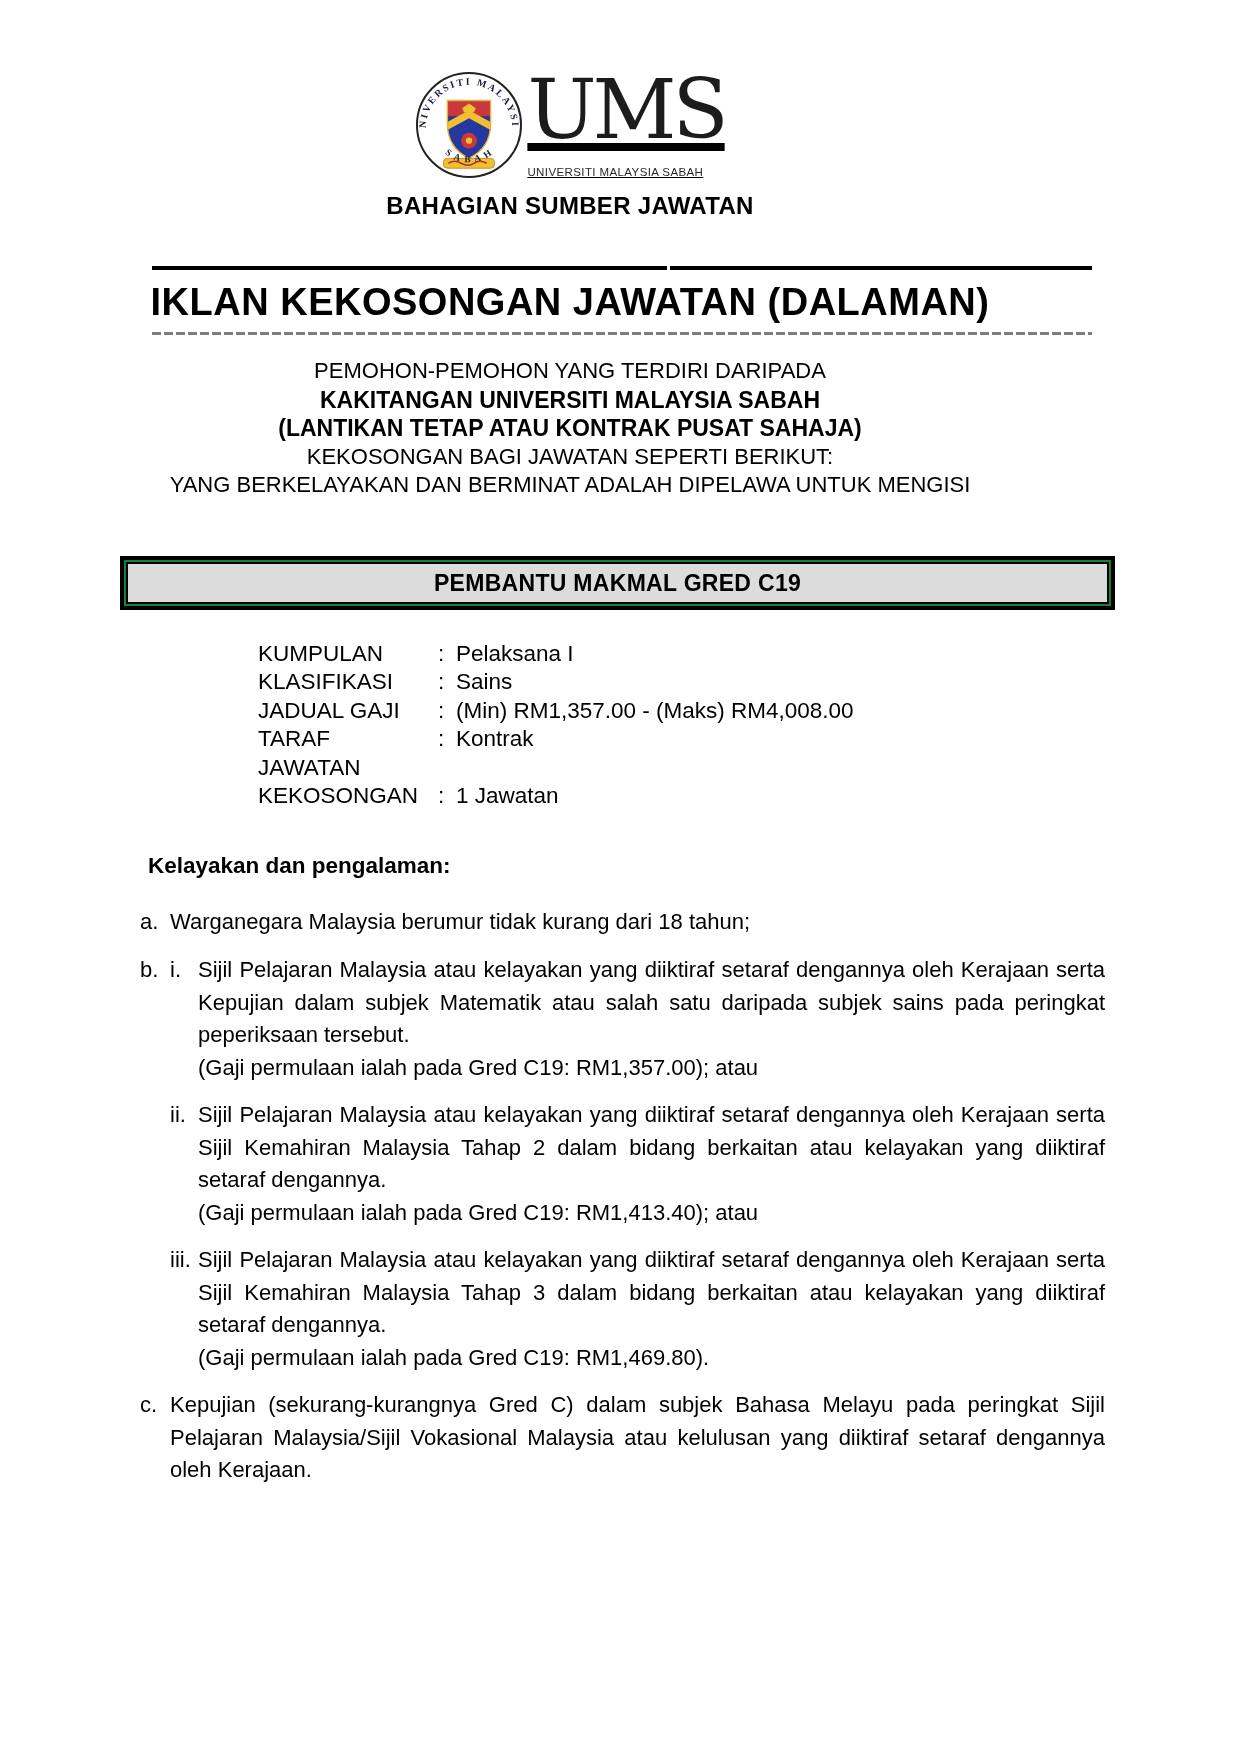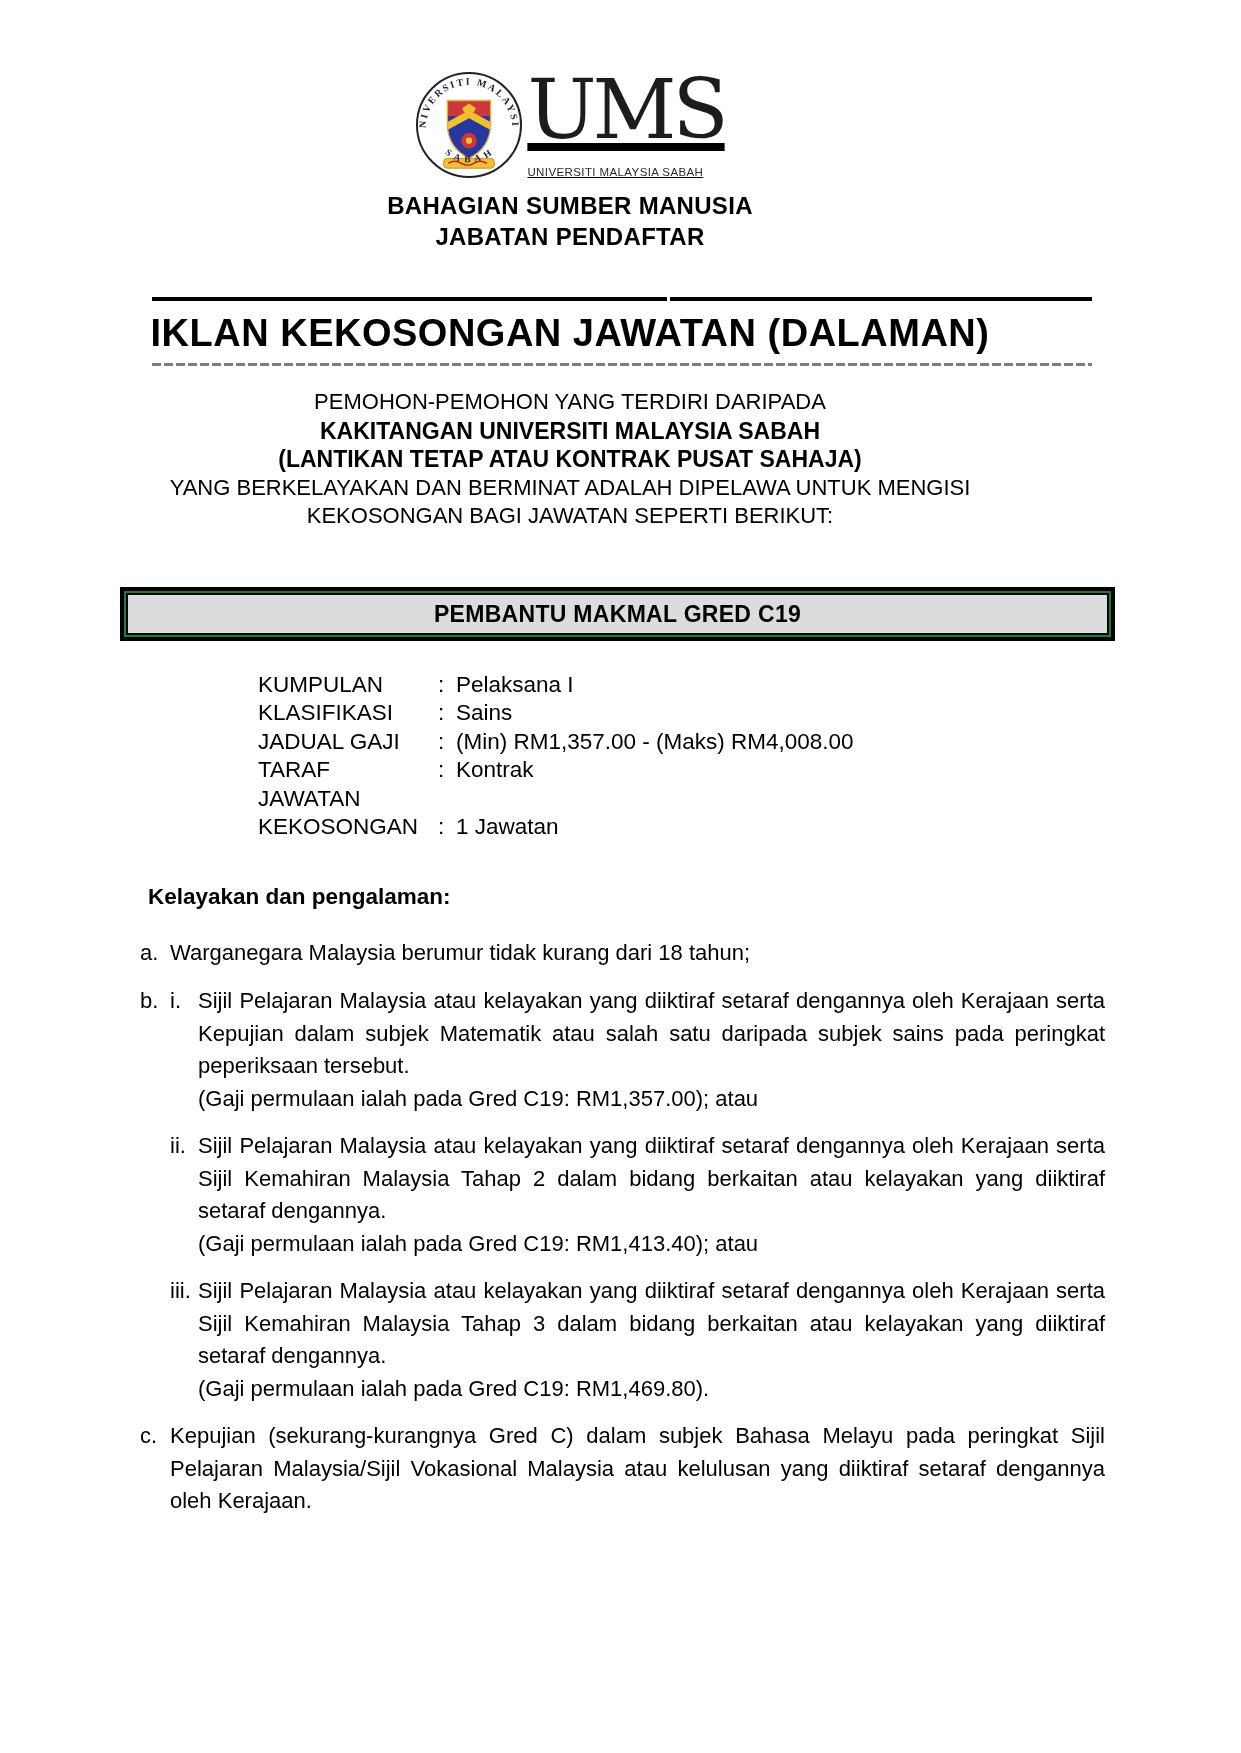--- a/index.html
+++ b/index.html
@@ -109,39 +109,38 @@
         </g>
         <text font-size="9.5" font-weight="bold" letter-spacing="1.5" fill="#1b1b3a" font-family="&quot;Liberation Serif&quot;, serif">
           <textPath href="#arcBot" startOffset="50%" text-anchor="middle">S A B A H</textPath>
         </text>
       </svg>
       <div class="wordmark">
         <div class="ums">UMS</div>
         <div class="ums-caption">UNIVERSITI MALAYSIA SABAH</div>
       </div>
     </div>
-    <div class="dept">BAHAGIAN SUMBER MANUSIA</div>
-    <div class="dept">JABATAN PENDAFTAR</div>
+    <div class="dept">BAHAGIAN SUMBER JAWATAN</div>
   </div>
 
   <div class="rule">
     <span class="seg seg1"></span>
     <span class="seg seg2"></span>
   </div>
   <div class="hdr-center">
     <h1 class="title">IKLAN KEKOSONGAN JAWATAN (DALAMAN)</h1>
   </div>
   <div class="dashline"></div>
 
   <div class="hdr-center intro">
     <div>PEMOHON-PEMOHON YANG TERDIRI DARIPADA</div>
     <div class="b">KAKITANGAN UNIVERSITI MALAYSIA SABAH</div>
     <div class="b">(LANTIKAN TETAP ATAU KONTRAK PUSAT SAHAJA)</div>
+    <div>KEKOSONGAN BAGI JAWATAN SEPERTI BERIKUT:</div>
     <div>YANG BERKELAYAKAN DAN BERMINAT ADALAH DIPELAWA UNTUK MENGISI</div>
-    <div>KEKOSONGAN BAGI JAWATAN SEPERTI BERIKUT:</div>
   </div>
 
   <div class="job-box">
     <div class="job-box-inner">PEMBANTU MAKMAL GRED C19</div>
   </div>
 
   <div class="kv">
     <div class="kv-row">
       <span class="kv-label">KUMPULAN</span>
       <span class="kv-sep">:</span>

